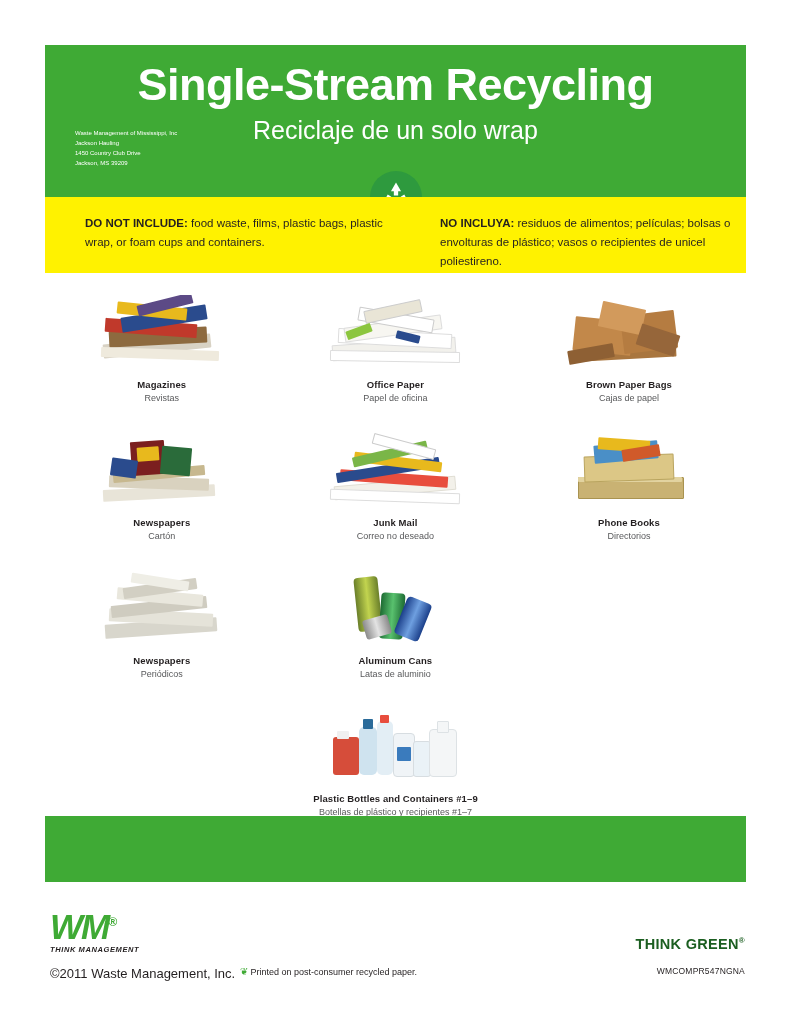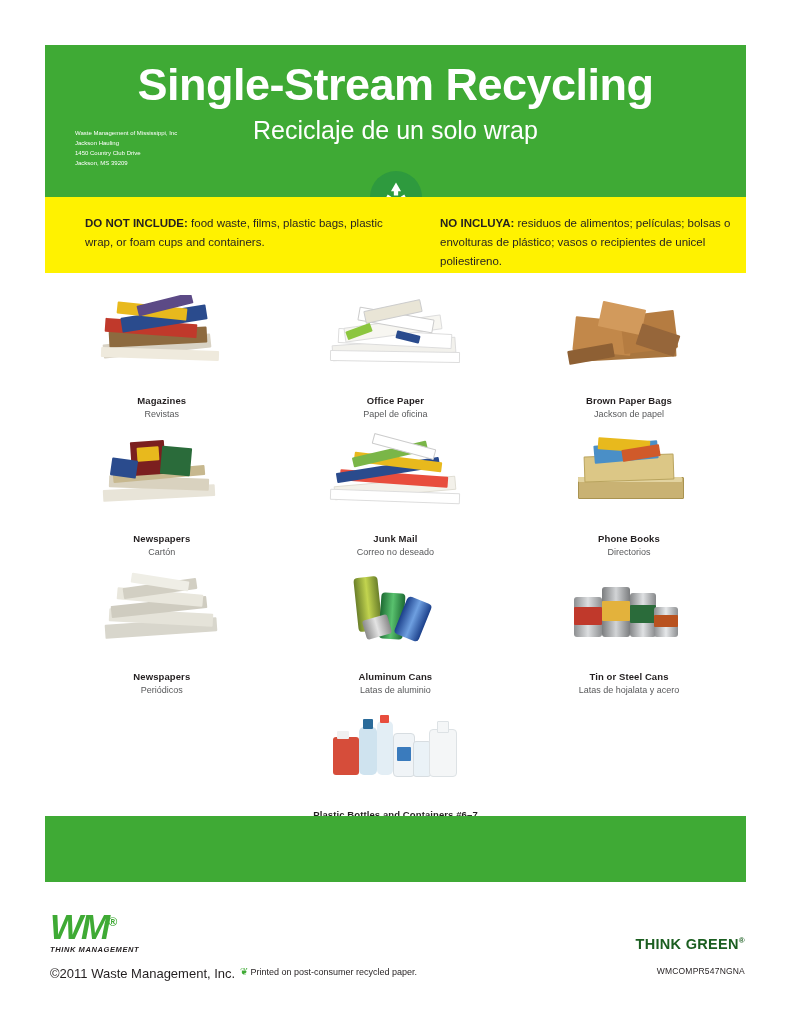--- a/index.html
+++ b/index.html
@@ -132,21 +132,21 @@
     height: 82px;
     display: flex;
     align-items: flex-end;
     justify-content: center;
     overflow: hidden;
   }
   .label {
     font-size: 9.5px;
     font-weight: bold;
     color: #231f20;
-    margin-top: 18px;
+    margin-top: 2px;
     letter-spacing: 0.1px;
   }
   .sublabel {
     font-size: 9px;
     font-weight: normal;
     color: #58595b;
     margin-top: 3px;
   }
 
   
@@ -312,21 +312,21 @@
           <div class="stack">
             <div class="pc" style="left:18px;top:40px;width:94px;height:22px;background:#a9763f;transform:rotate(-3deg);"></div>
             <div class="pc" style="left:10px;top:22px;width:58px;height:34px;background:#c2884a;transform:rotate(6deg);"></div>
             <div class="pc" style="left:58px;top:16px;width:54px;height:38px;background:#b57c41;transform:rotate(-7deg);"></div>
             <div class="pc" style="left:36px;top:8px;width:44px;height:26px;background:#d29a5c;transform:rotate(12deg);"></div>
             <div class="pc" style="left:74px;top:32px;width:40px;height:22px;background:#96663a;transform:rotate(18deg);"></div>
             <div class="pc" style="left:4px;top:50px;width:46px;height:14px;background:#8e6034;transform:rotate(-10deg);"></div>
           </div>
         </div>
         <div class="label">Brown Paper Bags</div>
-        <div class="sublabel">Jackson de papel</div>
+        <div class="sublabel">Cajas de papel</div>
       </div>
 
     </div>
 
     <div class="row">
 
       <div class="cell">
         <div class="art">
           <div class="stack">
             <div class="pc" style="left:6px;top:52px;width:112px;height:12px;background:#e8e4d8;transform:rotate(-3deg);"></div>
@@ -398,36 +398,20 @@
             <div class="pc" style="left:26px;top:4px;width:24px;height:54px;border-radius:4px;background:linear-gradient(90deg,#6a7f2a,#c2d44f,#6a7f2a);transform:rotate(-6deg);"></div>
             <div class="pc" style="left:50px;top:20px;width:24px;height:46px;border-radius:4px;background:linear-gradient(90deg,#1d6b33,#59c16e,#1d6b33);transform:rotate(4deg);"></div>
             <div class="pc" style="left:70px;top:26px;width:26px;height:40px;border-radius:4px;background:linear-gradient(90deg,#1b3f8a,#6e9fe0,#1b3f8a);transform:rotate(22deg);"></div>
             <div class="pc" style="left:34px;top:44px;width:26px;height:20px;border-radius:3px;background:linear-gradient(90deg,#8a8a8a,#e3e3e3,#8a8a8a);transform:rotate(-16deg);"></div>
           </div>
         </div>
         <div class="label">Aluminum Cans</div>
         <div class="sublabel">Latas de aluminio</div>
       </div>
 
-      <div class="cell">
-        <div class="art">
-          <div class="stack">
-            <div class="pc" style="left:10px;top:24px;width:28px;height:40px;border-radius:3px;background:linear-gradient(90deg,#8d8f91,#dcdee0,#8d8f91);"></div>
-            <div class="pc" style="left:10px;top:34px;width:28px;height:18px;background:#c0392b;"></div>
-            <div class="pc" style="left:38px;top:14px;width:28px;height:50px;border-radius:3px;background:linear-gradient(90deg,#7b7d7f,#d2d4d6,#7b7d7f);"></div>
-            <div class="pc" style="left:38px;top:28px;width:28px;height:20px;background:#e3b23c;"></div>
-            <div class="pc" style="left:66px;top:20px;width:26px;height:44px;border-radius:3px;background:linear-gradient(90deg,#86888a,#dfe1e3,#86888a);"></div>
-            <div class="pc" style="left:66px;top:32px;width:26px;height:18px;background:#2a6b3a;"></div>
-            <div class="pc" style="left:90px;top:34px;width:24px;height:30px;border-radius:3px;background:linear-gradient(90deg,#8d8f91,#e6e8ea,#8d8f91);"></div>
-            <div class="pc" style="left:90px;top:42px;width:24px;height:12px;background:#b9521f;"></div>
-          </div>
-        </div>
-        <div class="label">Tin or Steel Cans</div>
-        <div class="sublabel">Latas de hojalata y acero</div>
-      </div>
 
     </div>
 
     <div class="row last">
 
 
       <div class="cell">
         <div class="art">
           <div class="stack">
             <div class="pc" style="left:2px;top:26px;width:26px;height:38px;border-radius:3px;background:#d64d3a;"></div>
@@ -436,21 +420,21 @@
             <div class="pc" style="left:32px;top:8px;width:10px;height:10px;background:#2a6b9a;"></div>
             <div class="pc" style="left:46px;top:10px;width:16px;height:54px;border-radius:5px;background:#e3eef5;"></div>
             <div class="pc" style="left:49px;top:4px;width:9px;height:8px;background:#e84d3d;"></div>
             <div class="pc" style="left:62px;top:22px;width:20px;height:42px;border-radius:4px;background:#f0f4f7;border:1px solid #d7dde1;"></div>
             <div class="pc" style="left:66px;top:36px;width:14px;height:14px;background:#3a7bbd;"></div>
             <div class="pc" style="left:82px;top:30px;width:16px;height:34px;border-radius:3px;background:#eaf2f7;border:1px solid #d7dde1;"></div>
             <div class="pc" style="left:98px;top:18px;width:26px;height:46px;border-radius:4px;background:#f4f6f7;border:1px solid #dde2e5;"></div>
             <div class="pc" style="left:106px;top:10px;width:10px;height:10px;background:#f4f6f7;border:1px solid #dde2e5;"></div>
           </div>
         </div>
-        <div class="label">Plastic Bottles and Containers #6–7</div>
+        <div class="label">Plastic Bottles and Containers #1–9</div>
         <div class="sublabel">Botellas de plástico y recipientes #1–7</div>
       </div>
 
     </div>
 
   </div>
 
   <div class="footer-bar"></div>
 
   <div class="wm-logo">

